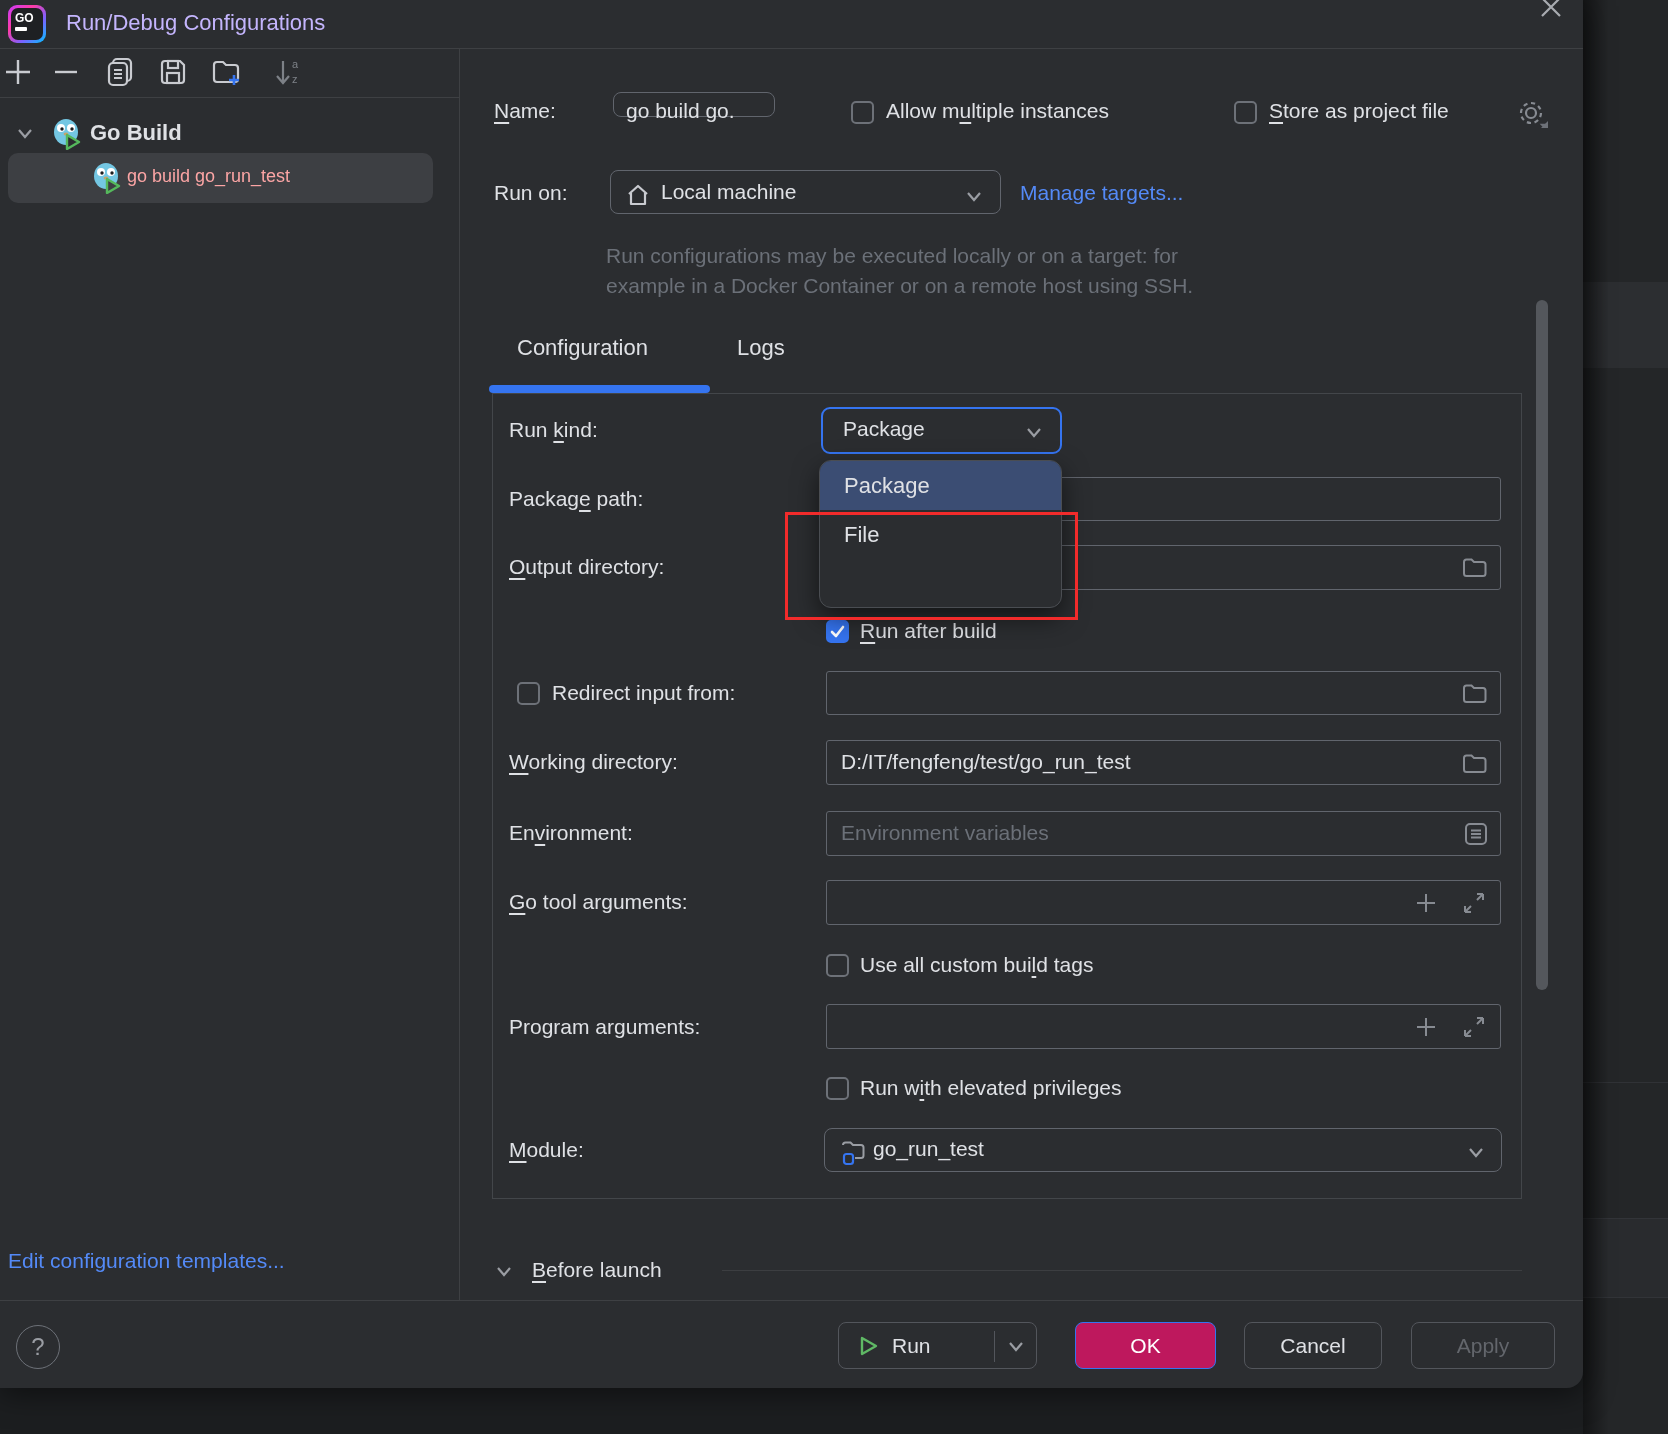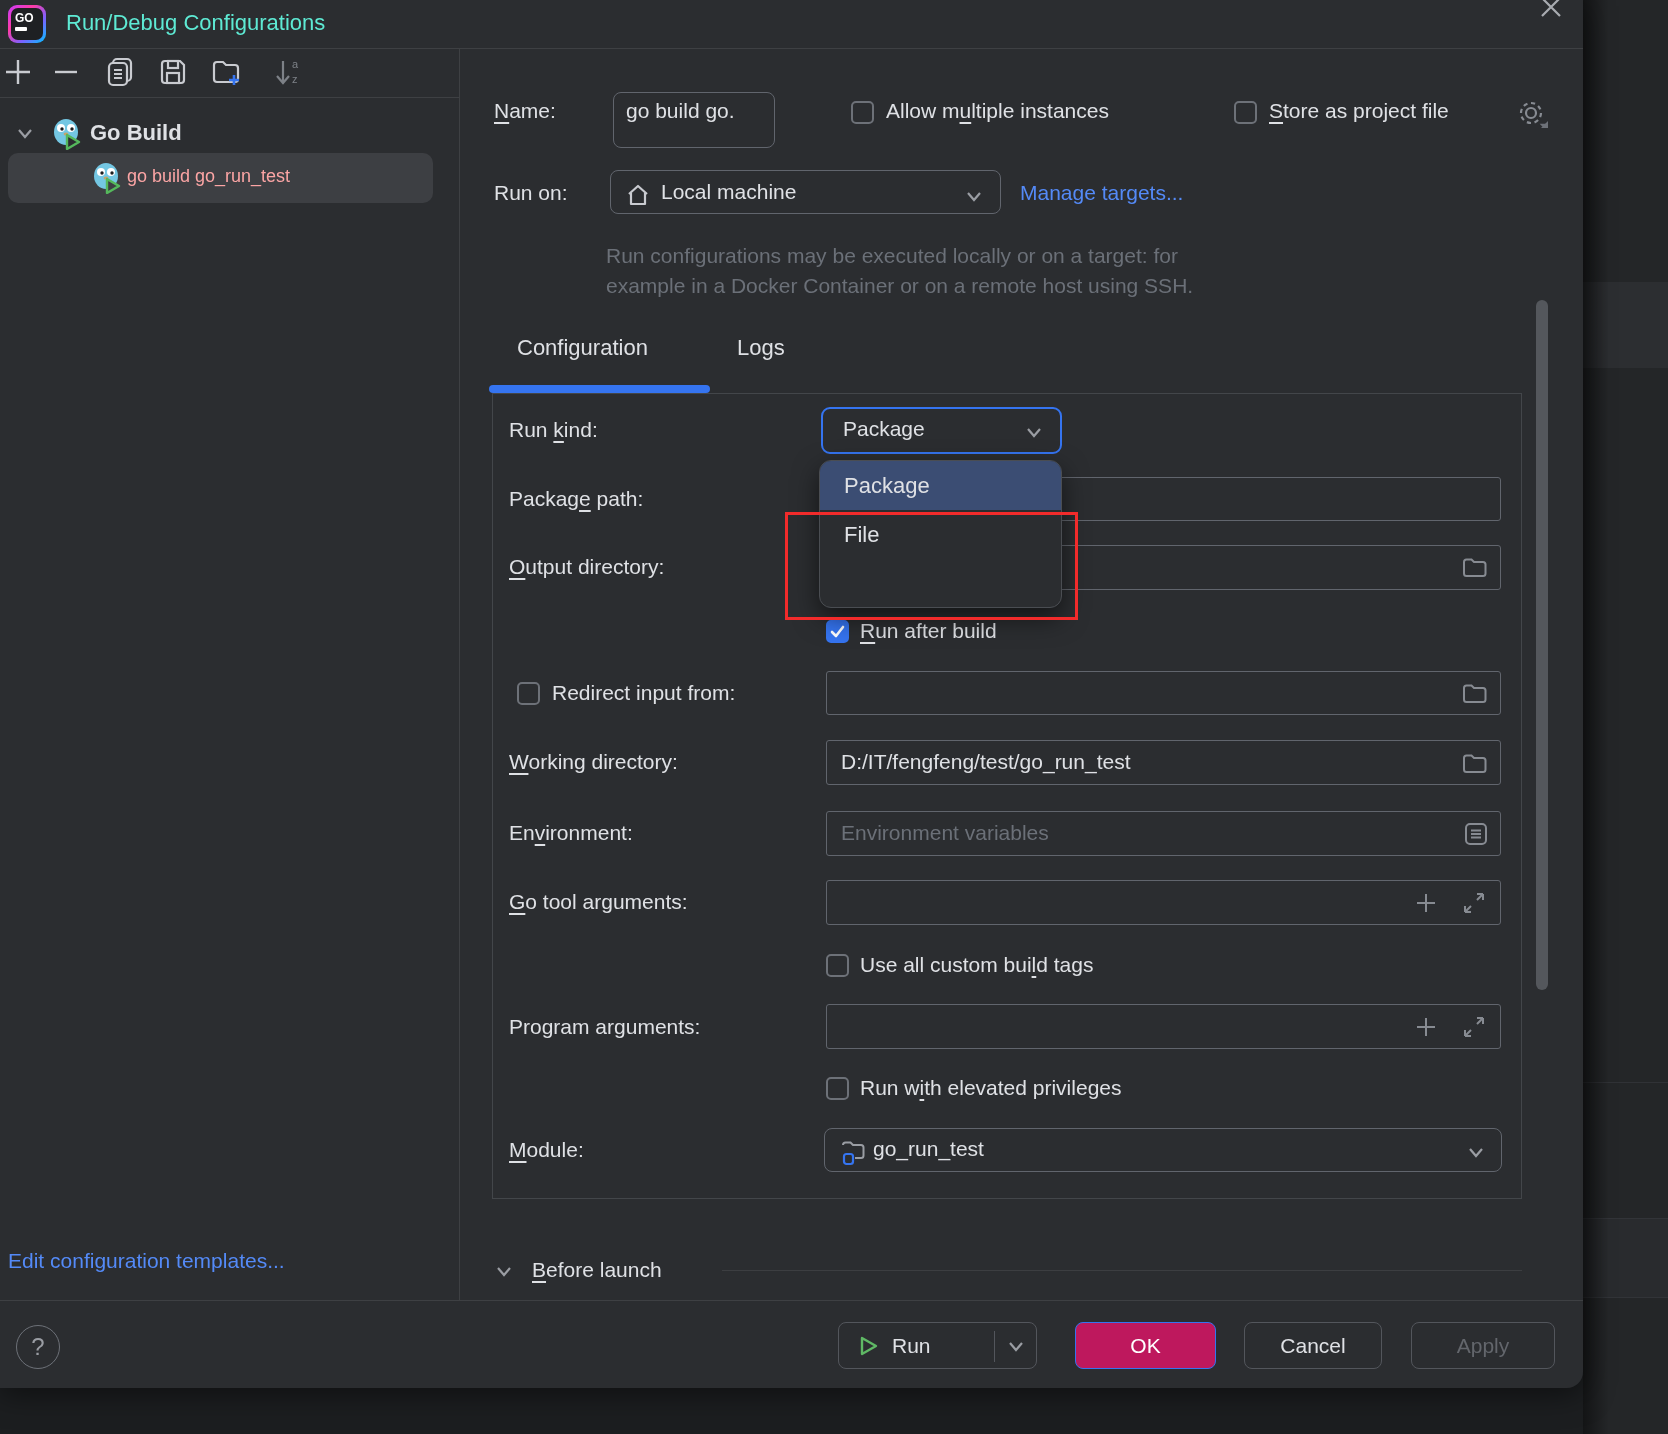--- a/index.html
+++ b/index.html
@@ -23,21 +23,21 @@
   .sep-h { position:absolute; background:#3e4043; height:1px; }
   .sep-v { position:absolute; background:#3e4043; width:1px; }
 
   
   #app-icon { left:8px; top:5px; width:38px; height:38px; border-radius:9px;
     background:linear-gradient(135deg,#c73bff 0%,#ff3ca6 34%,#7b61ff 66%,#00c4ff 100%);
     padding:3px; }
   #app-icon .inner { width:32px; height:32px; border-radius:7px; background:#1e2023; position:relative; }
   #app-icon .go { position:absolute; left:4px; top:3px; font-size:12px; font-weight:bold; color:#fff; letter-spacing:0; }
   #app-icon .bar { position:absolute; left:4px; top:19px; width:12px; height:4px; background:#fff; border-radius:1px; }
-  #win-title { left:66px; top:10px; font-size:22px; color:#5eead4;text-align:center; }
+  #win-title { left:66px; top:10px; font-size:22px; color:#c4b5fd;text-align:center; }
   #close-x { left:1538px; top:0px; width:26px; height:22px; cursor:default; }
 
   
   .tb-icon { position:absolute; top:56px; width:32px; height:32px; }
 
   
   #tree-chevron { left:14px; top:122px; }
   #tree-group-label { left:90px; top:120px; font-size:22px; font-weight:bold; }
   #tree-selected { left:8px; top:153px; width:425px; height:50px; border-radius:10px; background:#3d3f43; }
   #tree-selected .lbl { position:absolute; left:119px; top:13px; font-size:18px; color:#fca5a5; }
@@ -174,21 +174,21 @@
           <circle cx="19" cy="10" r="4" fill="#fff"></circle>
         <circle cx="10" cy="11" r="1.7" fill="#1c1e20"></circle>
           <circle cx="20" cy="11" r="1.7" fill="#1c1e20"></circle>
         <ellipse cx="14" cy="16" rx="2.4" ry="1.6" fill="#c9a36a"></ellipse>
         <polygon points="15,17 27,24 15,31" fill="#3d3f43" stroke="#55b85c" stroke-width="2.4" stroke-linejoin="round"></polygon>
       </svg>
       <span class="lbl">go build go_run_test</span>
     </div>
 
     <div class="lab" style="left:494px;top:99px"><span></span><span class="u">N</span><span>ame:</span></div>
-    <div class="field" style="left:613px;top:92px;width:162px;height:56px;border-radius:8px">
+    <div class="field" style="left:613px;top:92px;width:162px;height:25px;border-radius:8px">
       <span class="lab" style="left:12px;top:6px">go build go.</span>
     </div>
     <div class="chk" style="left:851px;top:101px"></div>
     <div class="lab" style="left:886px;top:99px"><span>Allow m</span><span class="u">u</span><span>ltiple instances</span></div>
     <div class="chk" style="left:1234px;top:101px"></div>
     <div class="lab" style="left:1269px;top:99px"><span></span><span class="u">S</span><span>tore as project file</span></div>
     <div class="abs" style="left:1516px;top:98px">
       <svg width="34" height="34" viewBox="0 0 34 34">
         <circle cx="15" cy="15" r="5" fill="none" stroke="#878b92" stroke-width="2.2"></circle>
         <circle cx="15" cy="15" r="10" fill="none" stroke="#878b92" stroke-width="2.2" stroke-dasharray="4.2 3.6"></circle>

